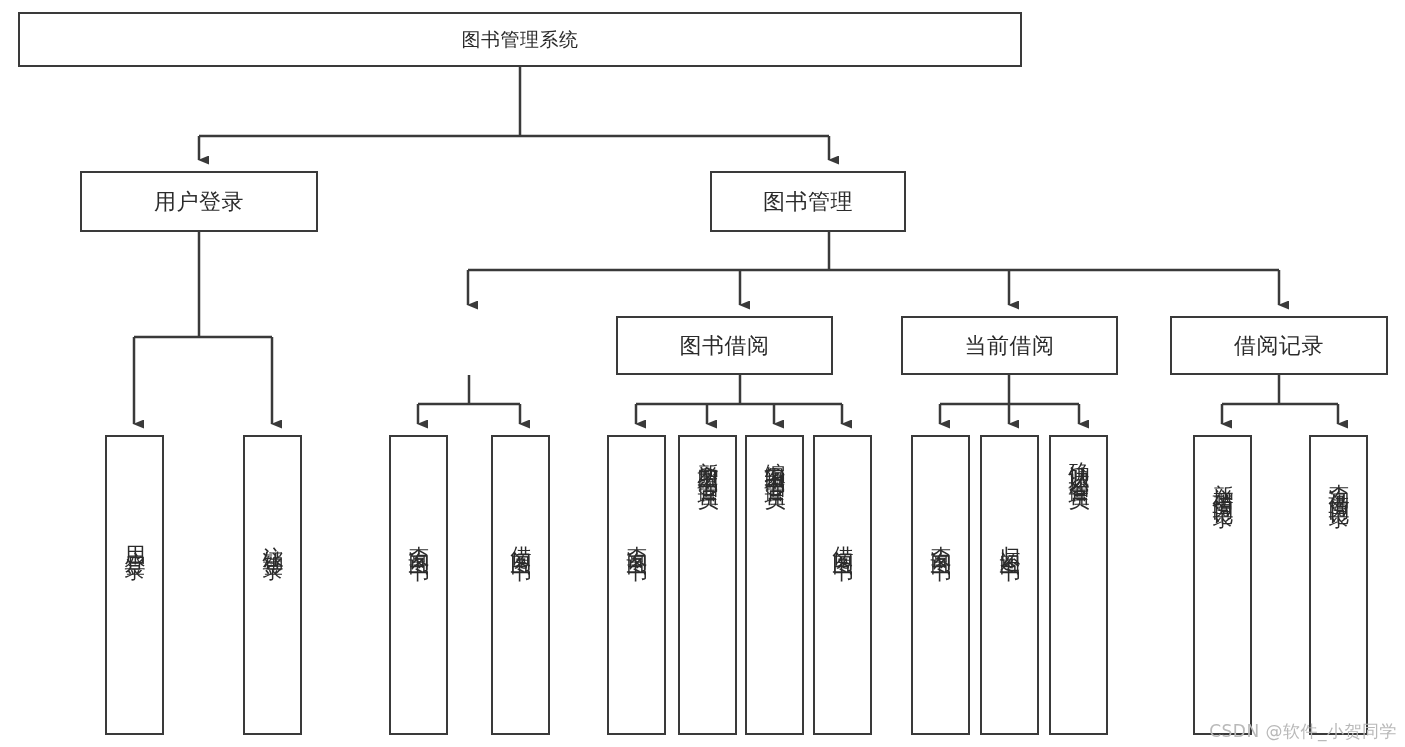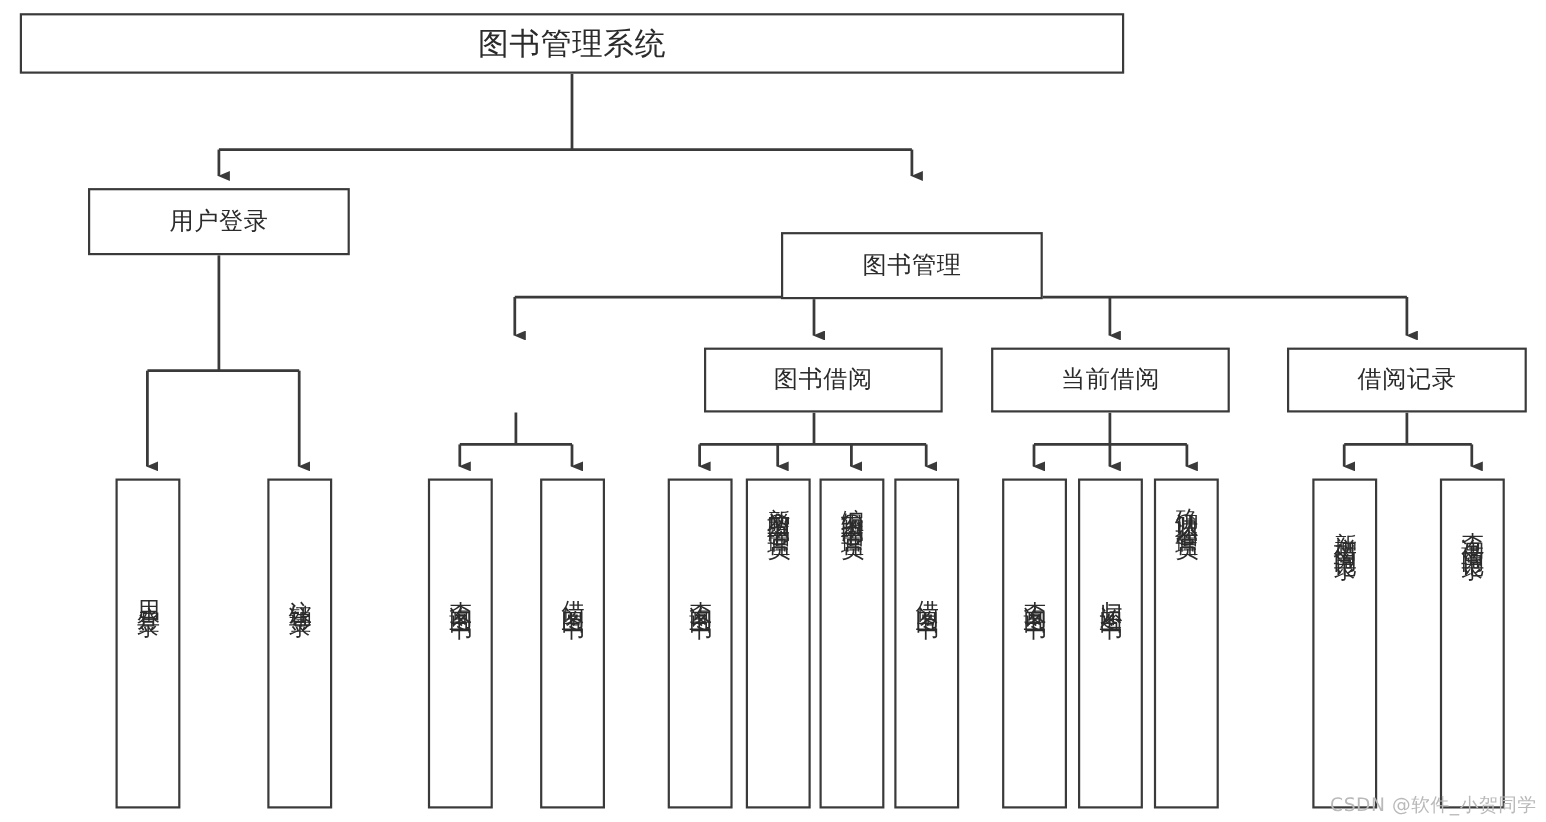--- a/index.html
+++ b/index.html
@@ -40,21 +40,21 @@
     text-align: center;
     line-height: 1.18;
     white-space: nowrap;
   }
   
   .node.horiz .lbl {
     font-size: 22px;
     letter-spacing: 0.5px;
   }
   .node.root .lbl {
-    font-size: 28px;
+    font-size: 19px;
   }
   
   .node.vert {
     align-items: flex-start;
     padding-top: 4px;
   }
   .node.vert .lbl {
     writing-mode: vertical-rl;
     text-orientation: upright;
     font-size: 21px;
@@ -141,26 +141,26 @@
   </svg>
 
   <div class="node horiz root" style="left:18px; top:12px; width:1004px; height:55px;">
     <span class="lbl">图书管理系统</span>
   </div>
 
   <div class="node horiz" style="left:80px; top:171px; width:238px; height:61px;">
     <span class="lbl">用户登录</span>
   </div>
 
-  <div class="node horiz" style="left:710px; top:171px; width:238px; height:61px;margin-top:40px;">
+  <div class="node horiz" style="left:710px; top:171px; width:196px; height:61px;">
     <span class="lbl">图书管理</span>
   </div>
 
 
-  <div class="node horiz" style="left:640px; top:316px; width:217px; height:59px;">
+  <div class="node horiz" style="left:616px; top:316px; width:217px; height:59px;">
     <span class="lbl">图书借阅</span>
   </div>
 
   <div class="node horiz" style="left:901px; top:316px; width:217px; height:59px;justify-content:center;">
     <span class="lbl">当前借阅</span>
   </div>
 
   <div class="node horiz" style="left:1170px; top:316px; width:218px; height:59px;justify-content:center;">
     <span class="lbl">借阅记录</span>
   </div>

